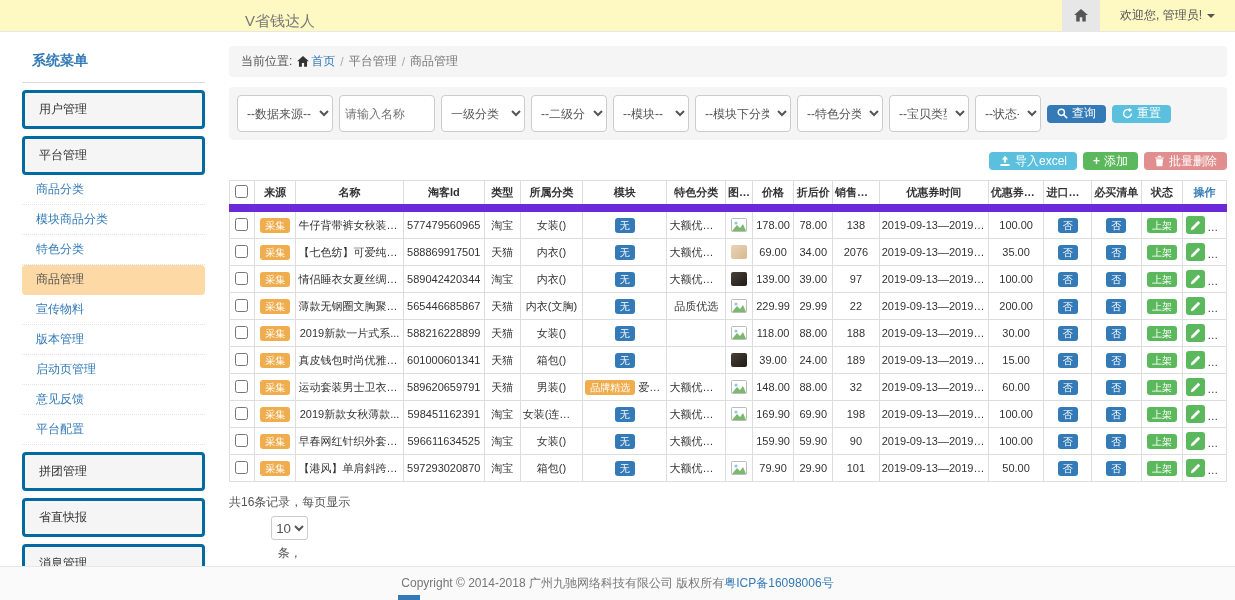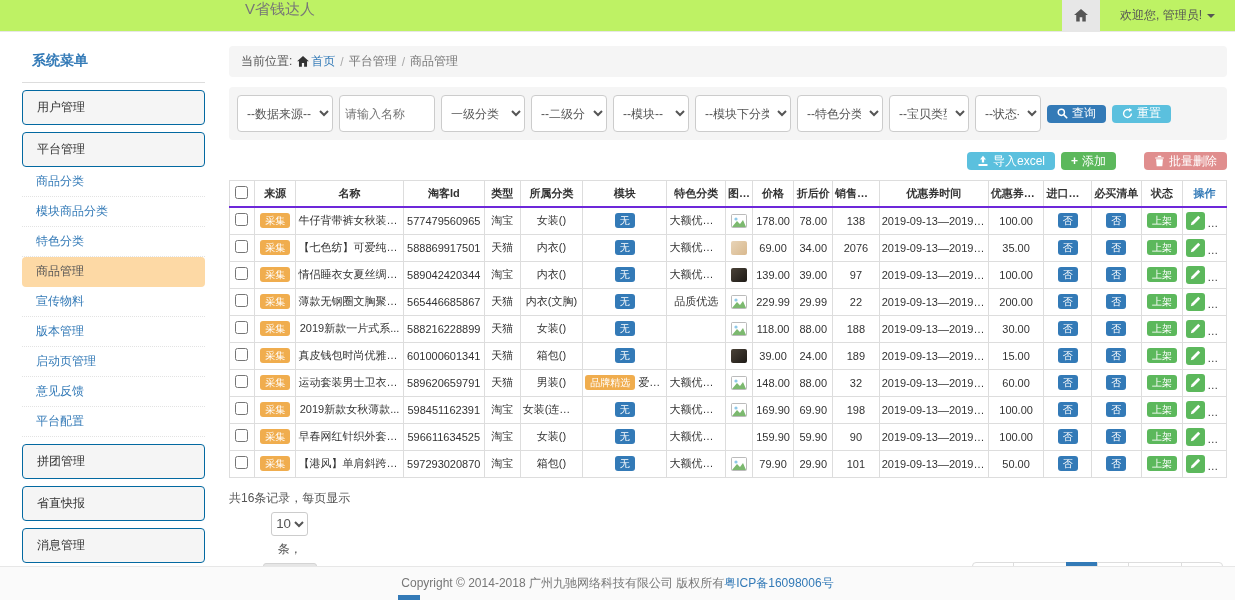--- a/index.html
+++ b/index.html
@@ -2,36 +2,36 @@
 <html><head>
 <meta charset="utf-8">
 <style>
   * { margin:0; padding:0; box-sizing:border-box; }
   html,body { width:1235px; height:600px; overflow:hidden; }
   body {
     font-family:"Liberation Sans","DejaVu Sans",sans-serif;
     font-size:12px; color:#333; background:#fff; position:relative;
   }
   
-  .topbar { height:32px; background:#bef264; border-bottom:1px solid #e7e7e7;
-            display:flex; align-items:flex-start; }
+  .topbar { height:32px; background:#fef9c3; border-bottom:1px solid #e7e7e7;
+            display:flex; align-items:flex-end; }
   .brand { margin-left:245px; font-size:15px; color:#777; }
   .topbar-right { margin-left:auto; display:flex; align-items:center; height:100%; }
   .home-btn { width:38px; height:100%; background:#e7e7e7; display:flex;
               align-items:center; justify-content:center; cursor:pointer; }
   .user-menu { padding:0 20px; color:#555; cursor:pointer; display:flex; align-items:center; gap:5px;}
   .caret { width:0; height:0; border-left:4px solid transparent;
            border-right:4px solid transparent; border-top:4px solid #555; }
   
   .page { display:flex; padding:14px 8px 0 22px; align-items:flex-start; }
   
   .sidebar { width:183px; flex:none; }
   .sidebar-title { color:#337ab7; font-weight:bold; font-size:14px;
                    padding:6px 10px 12px 10px; border-bottom:1px solid #ddd; }
-  .menu-group { background:#f5f5f5; border:1px solid #0369a1; border-radius:4px;
+  .menu-group { background:#f5f5f5; border:3px solid #0369a1; border-radius:4px;
                 margin-top:7px; padding:8px 14px; color:#333; cursor:pointer; }
   .submenu-item { background:#fff; border-bottom:1px dotted #e3e3e3;
                   padding:6px 14px; color:#337ab7; cursor:pointer; }
   .submenu-item.active { background:#fdd9a5; border-radius:4px; color:#555; border-bottom-color:transparent; }
   
   .main { flex:1; margin-left:24px; min-width:0; }
   .breadcrumb { background:#f5f5f5; border-radius:4px; padding:7px 12px;
                 color:#777; margin-bottom:10px; display:flex; align-items:center; gap:5px;}
   .breadcrumb .crumb-prefix { color:#555; }
   .breadcrumb .crumb-home { color:#337ab7; cursor:pointer; display:flex; align-items:center; gap:2px;}
@@ -40,28 +40,28 @@
                   display:flex; gap:6px; align-items:center; flex-wrap:nowrap; }
   .filter-panel select, .filter-panel input[type=text] {
       height:37px; border:1px solid #ccc; border-radius:4px; background:#fff;
       color:#555; font-size:12px; padding:0 5px; font-family:inherit; }
   .btn { border:none; border-radius:4px; color:#fff; font-size:12px;
          height:18px; padding:0 10px; cursor:pointer; display:inline-flex;
          align-items:center; gap:4px; font-family:inherit; }
   .btn-primary { background:#337ab7; }
   .btn-info { background:#5bc0de; }
   .btn-success { background:#5cb85c; }
-  .btn-danger-soft { background:#e08e8e;margin-left:22px; }
+  .btn-danger-soft { background:#e08e8e; }
   .toolbar { display:flex; justify-content:flex-end; gap:6px; margin:12px 0 10px 0; }
   
   table.grid { width:100%; border-collapse:collapse; table-layout:fixed; font-size:11px; }
   table.grid th, table.grid td { border:1px solid #ddd; padding:4px 2px;
       text-align:center; vertical-align:middle; overflow:hidden;
       white-space:nowrap; text-overflow:ellipsis; height:26px; }
-  table.grid th { font-weight:bold; color:#333; border-bottom:2px solid #6d28d9; background:#fff;}
+  table.grid th { font-weight:bold; color:#333; border-bottom:8px solid #6d28d9; background:#fff;}
   table.grid th.op-col { color:#337ab7; }
   .badge { display:inline-block; padding:2px 5px; border-radius:3px;
            color:#fff; font-size:10px; line-height:1.1; }
   .badge-orange { background:#f0ad4e;text-align:center; }
   .badge-blue   { background:#337ab7; }
   .badge-green  { background:#5cb85c; }
   .icon-btn { display:inline-flex; width:19px; height:18px; border-radius:3px;
               align-items:center; justify-content:center; cursor:pointer; margin:0 1px;}
   .icon-btn.edit { background:#5cb85c; }
   .icon-btn.del  { background:#d9534f; }

